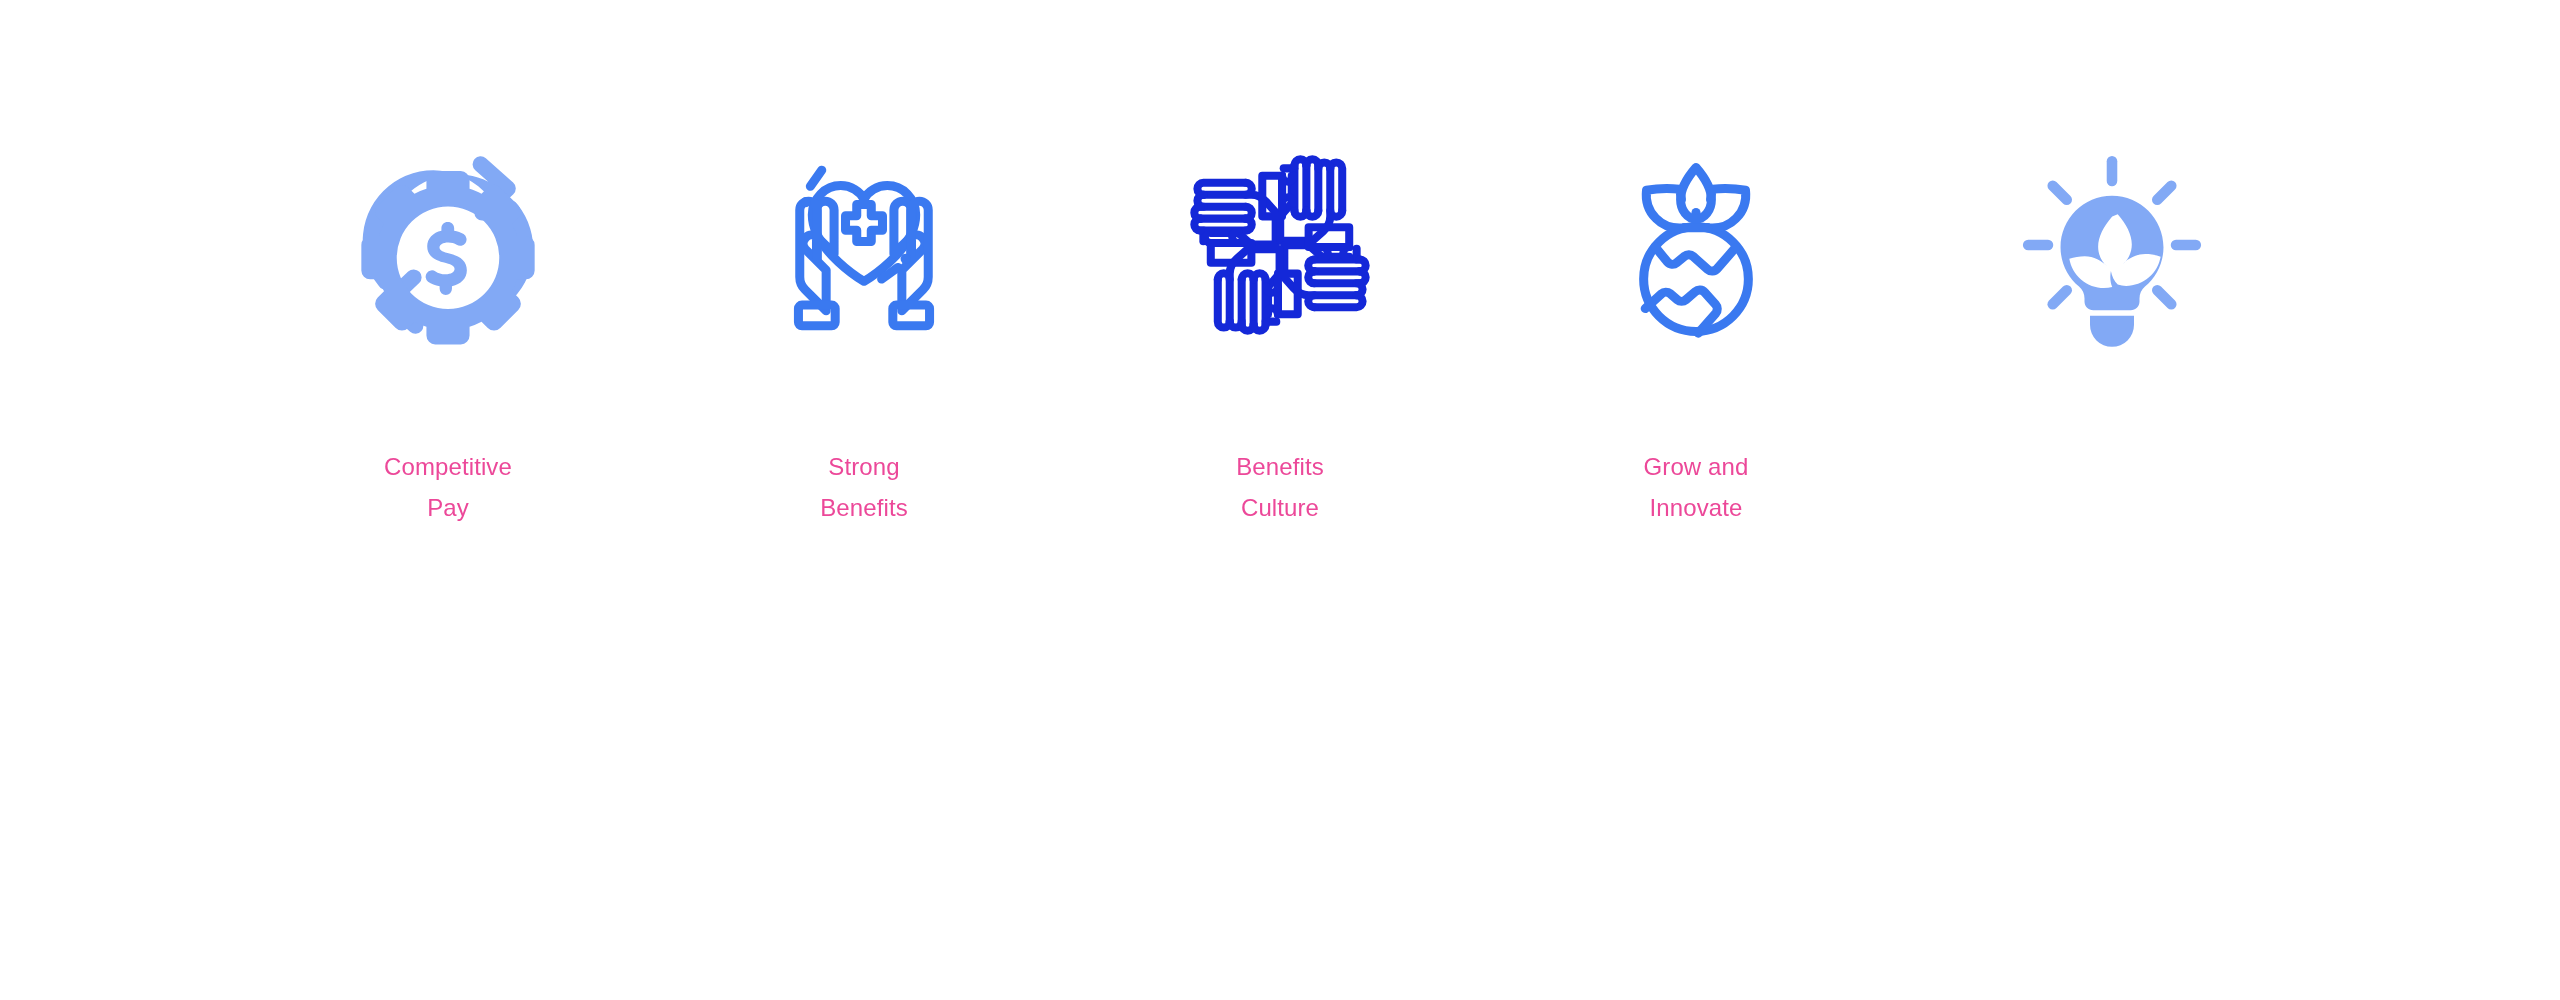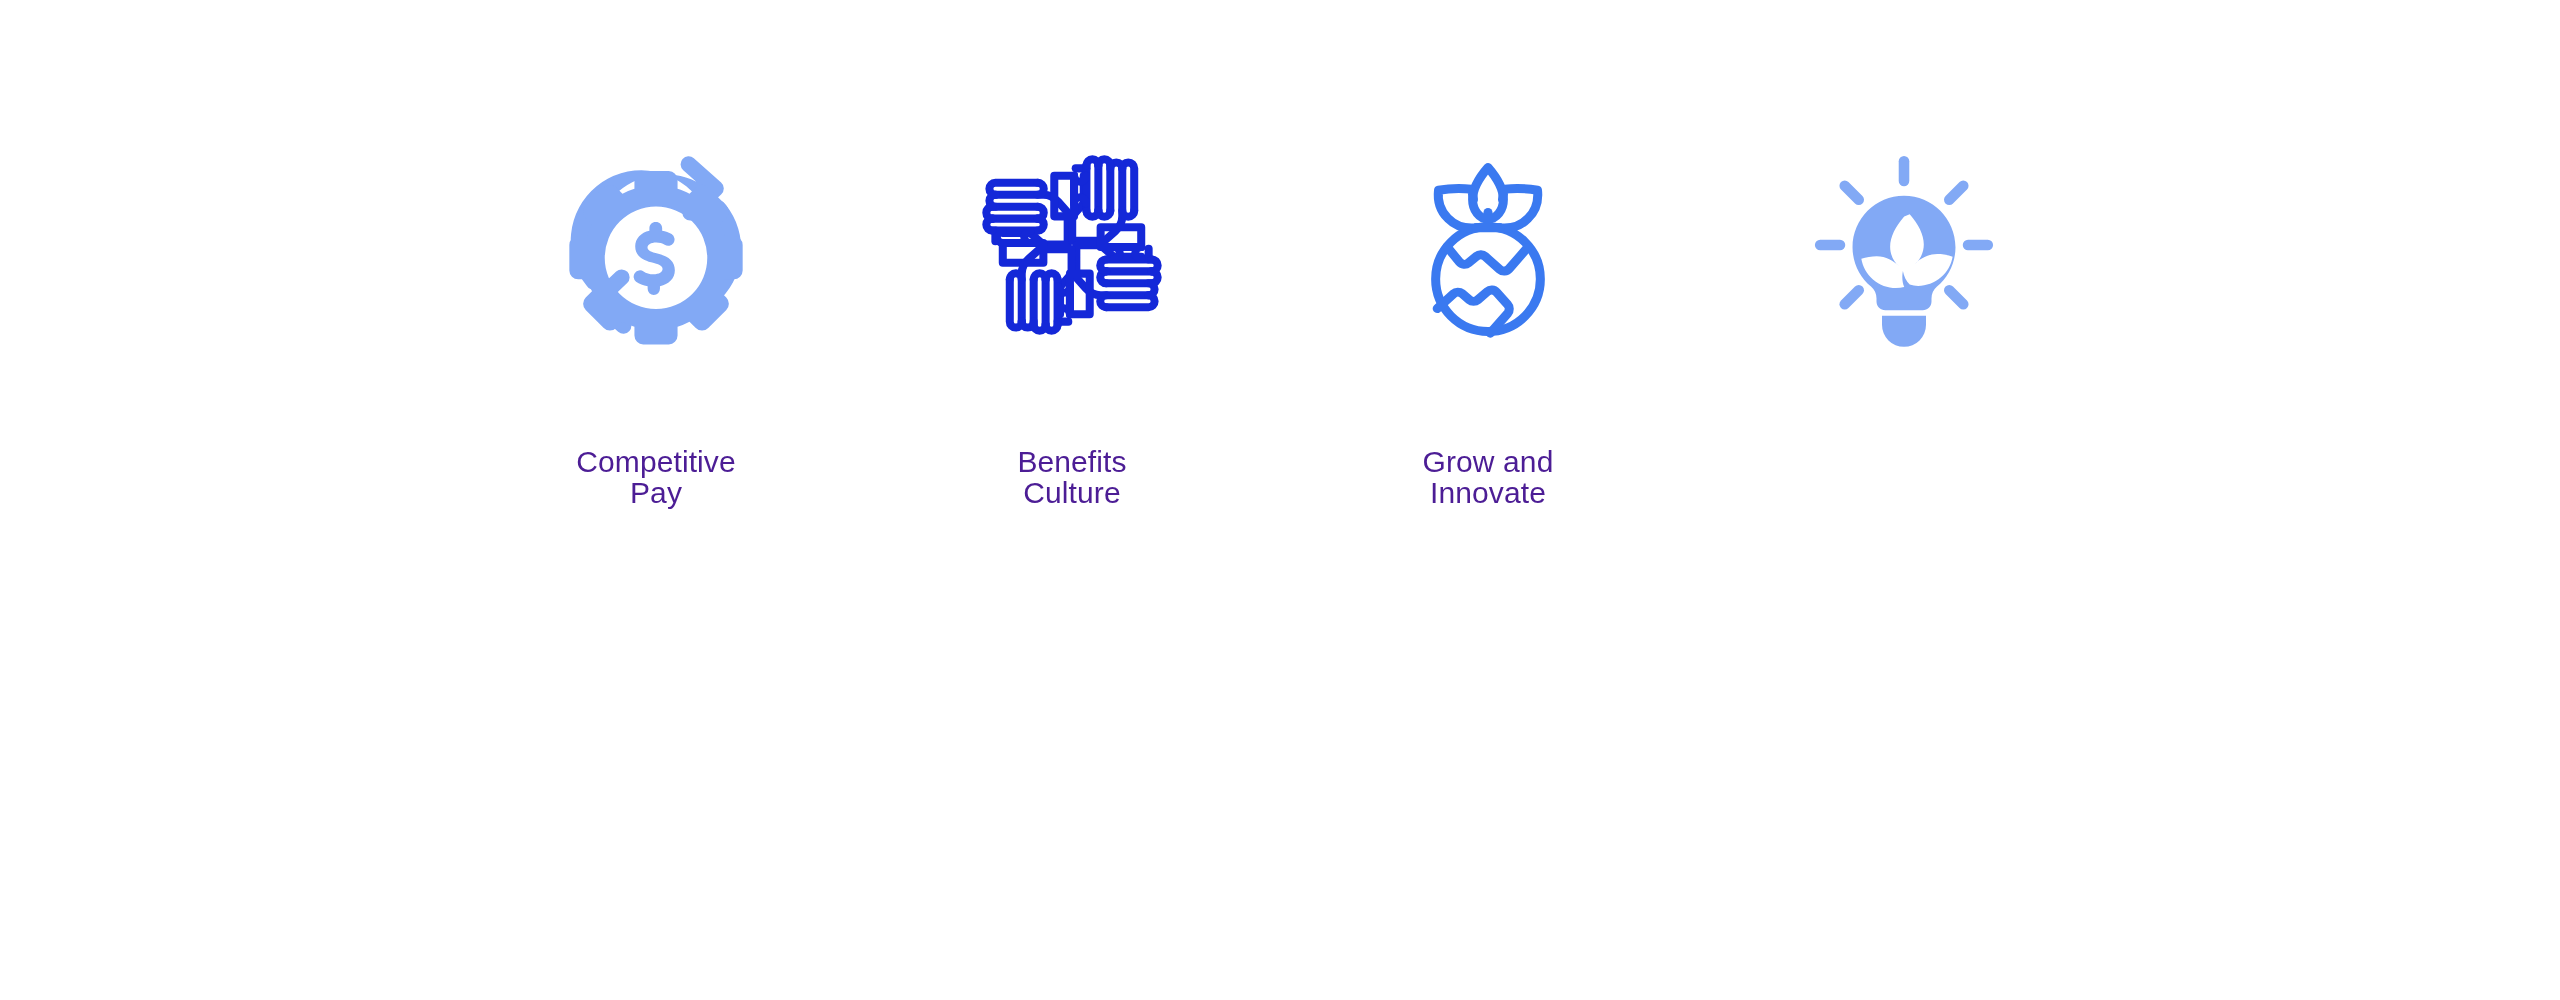--- a/index.html
+++ b/index.html
@@ -38,25 +38,25 @@
     height: 230px;
     display: flex;
     align-items: center;
     justify-content: center;
   }
   .benefit-icon svg { display: block; }
 
   .benefit-label {
     margin-top: 86px;
     text-align: center;
-    font-size: 30px;
-    line-height: 31px;
+    font-size: 24px;
+    line-height: 41px;
     font-weight: 500;
     letter-spacing: 0.1px;
-    color: #4c1d95;
+    color: #ec4899;
     white-space: pre-line;
     font-family: "Liberation Sans", sans-serif;
   }
 </style>
 </head>
 <body>
 
 <div id="benefits-strip">
 
   <div class="benefit-item">
@@ -71,20 +71,47 @@
           <path d="M44.2 16.4h11.6a4 4 0 0 1 4 4v4.05c1.9.55 3.72 1.31 5.43 2.25l2.86-2.86a4 4 0 0 1 5.66 0l8.2 8.2a4 4 0 0 1 0 5.66l-2.86 2.86c.94 1.71 1.7 3.53 2.25 5.43h4.05a4 4 0 0 1 4 4v11.6a4 4 0 0 1-4 4h-4.05a28.9 28.9 0 0 1-2.25 5.43l2.86 2.86a4 4 0 0 1 0 5.66l-8.2 8.2a4 4 0 0 1-5.66 0l-2.86-2.86a28.9 28.9 0 0 1-5.43 2.25v4.05a4 4 0 0 1-4 4H44.2a4 4 0 0 1-4-4v-4.05a28.9 28.9 0 0 1-5.43-2.25l-2.86 2.86a4 4 0 0 1-5.66 0l-8.2-8.2a4 4 0 0 1 0-5.66l2.86-2.86a28.9 28.9 0 0 1-2.25-5.43h-4.05a4 4 0 0 1-4-4V50a4 4 0 0 1 4-4h4.05c.55-1.9 1.31-3.72 2.25-5.43l-2.86-2.86a4 4 0 0 1 0-5.66l8.2-8.2a4 4 0 0 1 5.66 0l2.86 2.86a28.9 28.9 0 0 1 5.43-2.25V20.4a4 4 0 0 1 4-4Zm5.8 16.1a23.3 23.3 0 1 0 0 46.6 23.3 23.3 0 0 0 0-46.6Z"></path>
 
           <path d="M50 39.6c1.55 0 2.8 1.25 2.8 2.8v1.1c1.6.23 3.07.75 4.3 1.55a2.9 2.9 0 1 1-3.15 4.87c-1.02-.66-2.4-1.04-3.83-1.04-2.46 0-3.98 1.05-3.98 2.23 0 1.04.9 1.76 3.63 2.5l1.3.35c4.68 1.25 7.5 3.4 7.5 7.5 0 3.67-2.72 6.45-6.77 7.25v1.2a2.8 2.8 0 1 1-5.6 0v-1.18c-2-.3-3.84-1-5.26-2.04a2.9 2.9 0 0 1 3.42-4.68c1.1.8 2.75 1.3 4.42 1.3 2.68 0 4.2-1.07 4.2-2.4 0-1.12-.95-1.9-3.9-2.7l-1.3-.34c-4.45-1.2-7.23-3.3-7.23-7.33 0-3.56 2.62-6.26 6.45-7.07v-1.07c0-1.55 1.25-2.8 2.8-2.8Z"></path>
         </g>
       </svg>
     </div>
     <div class="benefit-label">Competitive
 Pay</div>
   </div>
 
+  <div class="benefit-item">
+    <div class="benefit-icon">
+      <svg width="220" height="220" viewBox="0 0 100 100" fill="none" aria-hidden="true">
+        <g stroke="#3a79f0" stroke-width="4.1" stroke-linecap="round" stroke-linejoin="round" fill="none">
+
+          <path d="M50 66.5S26.5 52.8 26.5 36.3c0-7.4 5.8-13.3 12.9-13.3 4.6 0 8.7 2.5 10.6 6.2 1.9-3.7 6-6.2 10.6-6.2 7.1 0 12.9 5.9 12.9 13.3C73.5 52.8 50 66.5 50 66.5Z"></path>
+
+          <path d="M46.7 31.6h6.6v5.1h5.1v6.6h-5.1v5.1h-6.6v-5.1h-5.1v-6.6h5.1z"></path>
+
+          <path d="M32.8 77.6V61.4l-9.5-9.5a3.9 3.9 0 0 1 5.5-5.5l7.6 7.6V34.1a4 4 0 0 0-8 0v22"></path>
+          <path d="M28.8 56.1v-22a4 4 0 0 0-8 0v30.4c0 2.2.9 4.3 2.4 5.8l9.6 9.6"></path>
+          <rect x="20.2" y="77.3" width="16.7" height="9.4" rx="1.6"></rect>
+
+          <path d="M67.2 77.6V61.4l9.5-9.5a3.9 3.9 0 0 0-5.5-5.5l-7.6 7.6V34.1a4 4 0 0 1 8 0v22"></path>
+          <path d="M71.2 56.1v-22a4 4 0 0 1 8 0v30.4c0 2.2-.9 4.3-2.4 5.8l-9.6 9.6"></path>
+          <rect x="63.1" y="77.3" width="16.7" height="9.4" rx="1.6"></rect>
+
+          <path d="M25.6 23.3 30.8 16"></path>
+          <path d="M58 65.5l7.4-5.3"></path>
+        </g>
+        <circle cx="23.6" cy="30.5" r="2.3" fill="#3a79f0"></circle>
+        <circle cx="68.9" cy="56.3" r="2.3" fill="#3a79f0"></circle>
+      </svg>
+    </div>
+    <div class="benefit-label">Strong
+Benefits</div>
+  </div>
 
   <div class="benefit-item">
     <div class="benefit-icon">
       <svg width="206" height="206" viewBox="0 0 100 100" fill="none" aria-hidden="true">
         <g stroke="#1428d8" stroke-width="3.9" stroke-linecap="round" stroke-linejoin="round" fill="none">
 
           <path d="M12.8 25.6h23.3c3.2 0 5.4 1.4 7.2 3.4l4.6 5.2v15.6H36.1l-6.4-5.6H16.4"></path>
           <path d="M12.8 25.6a2.9 2.9 0 0 1 0-5.8h20.6"></path>
           <path d="M11.3 31.4h22.1"></path>
           <path d="M11.3 37.2h22.1"></path>

